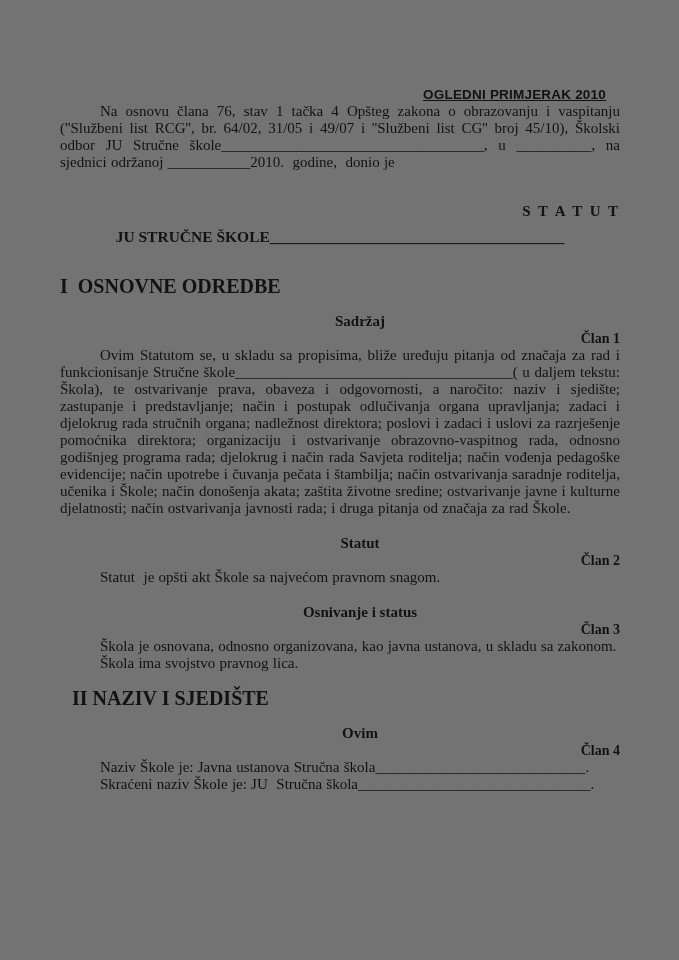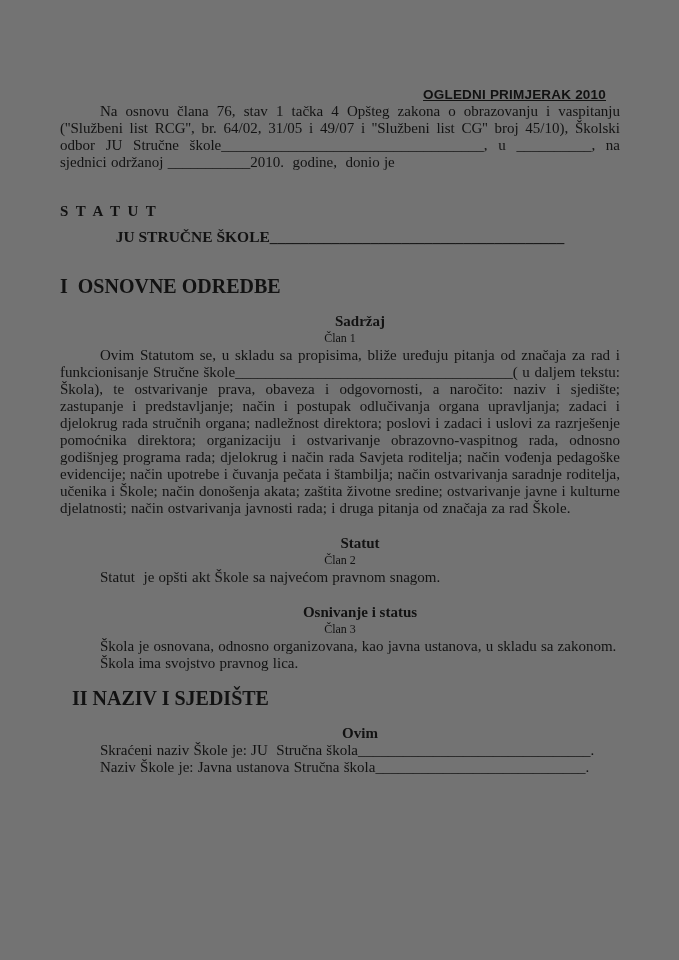--- a/index.html
+++ b/index.html
@@ -28,21 +28,21 @@
   }
   p.body {
     margin: 0;
     text-align: justify;
     word-spacing: 0.5px;
   }
   p.indent { text-indent: 40px; }
   p.intro { }
   .title {
     margin: 32px 0 0 0;
-    text-align: left;
+    text-align: right;
     font-weight: bold;
     font-size: 15px;
     letter-spacing: 2px;
   }
   .subtitle {
     margin: 8px;
     text-align: center;
     font-weight: bold;
     font-size: 15.5px;
   }
@@ -55,23 +55,23 @@
   h2.section-heading.tight { margin-top: 18px; margin-left: 12px; }
   h3.block-label {
     margin: 18px 0 0 0;
     padding-left: 40px;
     font-size: 15px;
     font-weight: bold;
     line-height: 17px;
     text-align: center;
   }
   .article-label {
-    text-align: center;
-    font-weight: normal;
-    font-size: 12px;
+    text-align: right;
+    font-weight: bold;
+    font-size: 14px;
     line-height: 17px;
   }
 </style>
 </head>
 <body>
 
 <div class="page">
 
   <div class="watermark">OGLEDNI PRIMJERAK 2010</div>
 
@@ -92,16 +92,17 @@
   <p class="body indent">Statut&nbsp; je opšti akt Škole sa najvećom pravnom snagom.</p>
 
   <h3 class="block-label">Osnivanje i status</h3>
   <div class="article-label">Član 3</div>
   <p class="body indent">Škola je osnovana, odnosno organizovana, kao javna ustanova, u skladu sa zakonom.</p>
   <p class="body indent">Škola ima svojstvo pravnog lica.</p>
 
   <h2 class="section-heading tight">II NAZIV I SJEDIŠTE</h2>
 
   <h3 class="block-label">Ovim</h3>
+  <div class="article-label">Član 4</div>
+  <p class="body indent">Naziv Škole je: Javna ustanova Stručna škola____________________________.</p>
   <p class="body indent">Skraćeni naziv Škole je: JU&nbsp; Stručna škola_______________________________.</p>
-  <p class="body indent">Naziv Škole je: Javna ustanova Stručna škola____________________________.</p>
 
 </div>
 
 </body></html>

